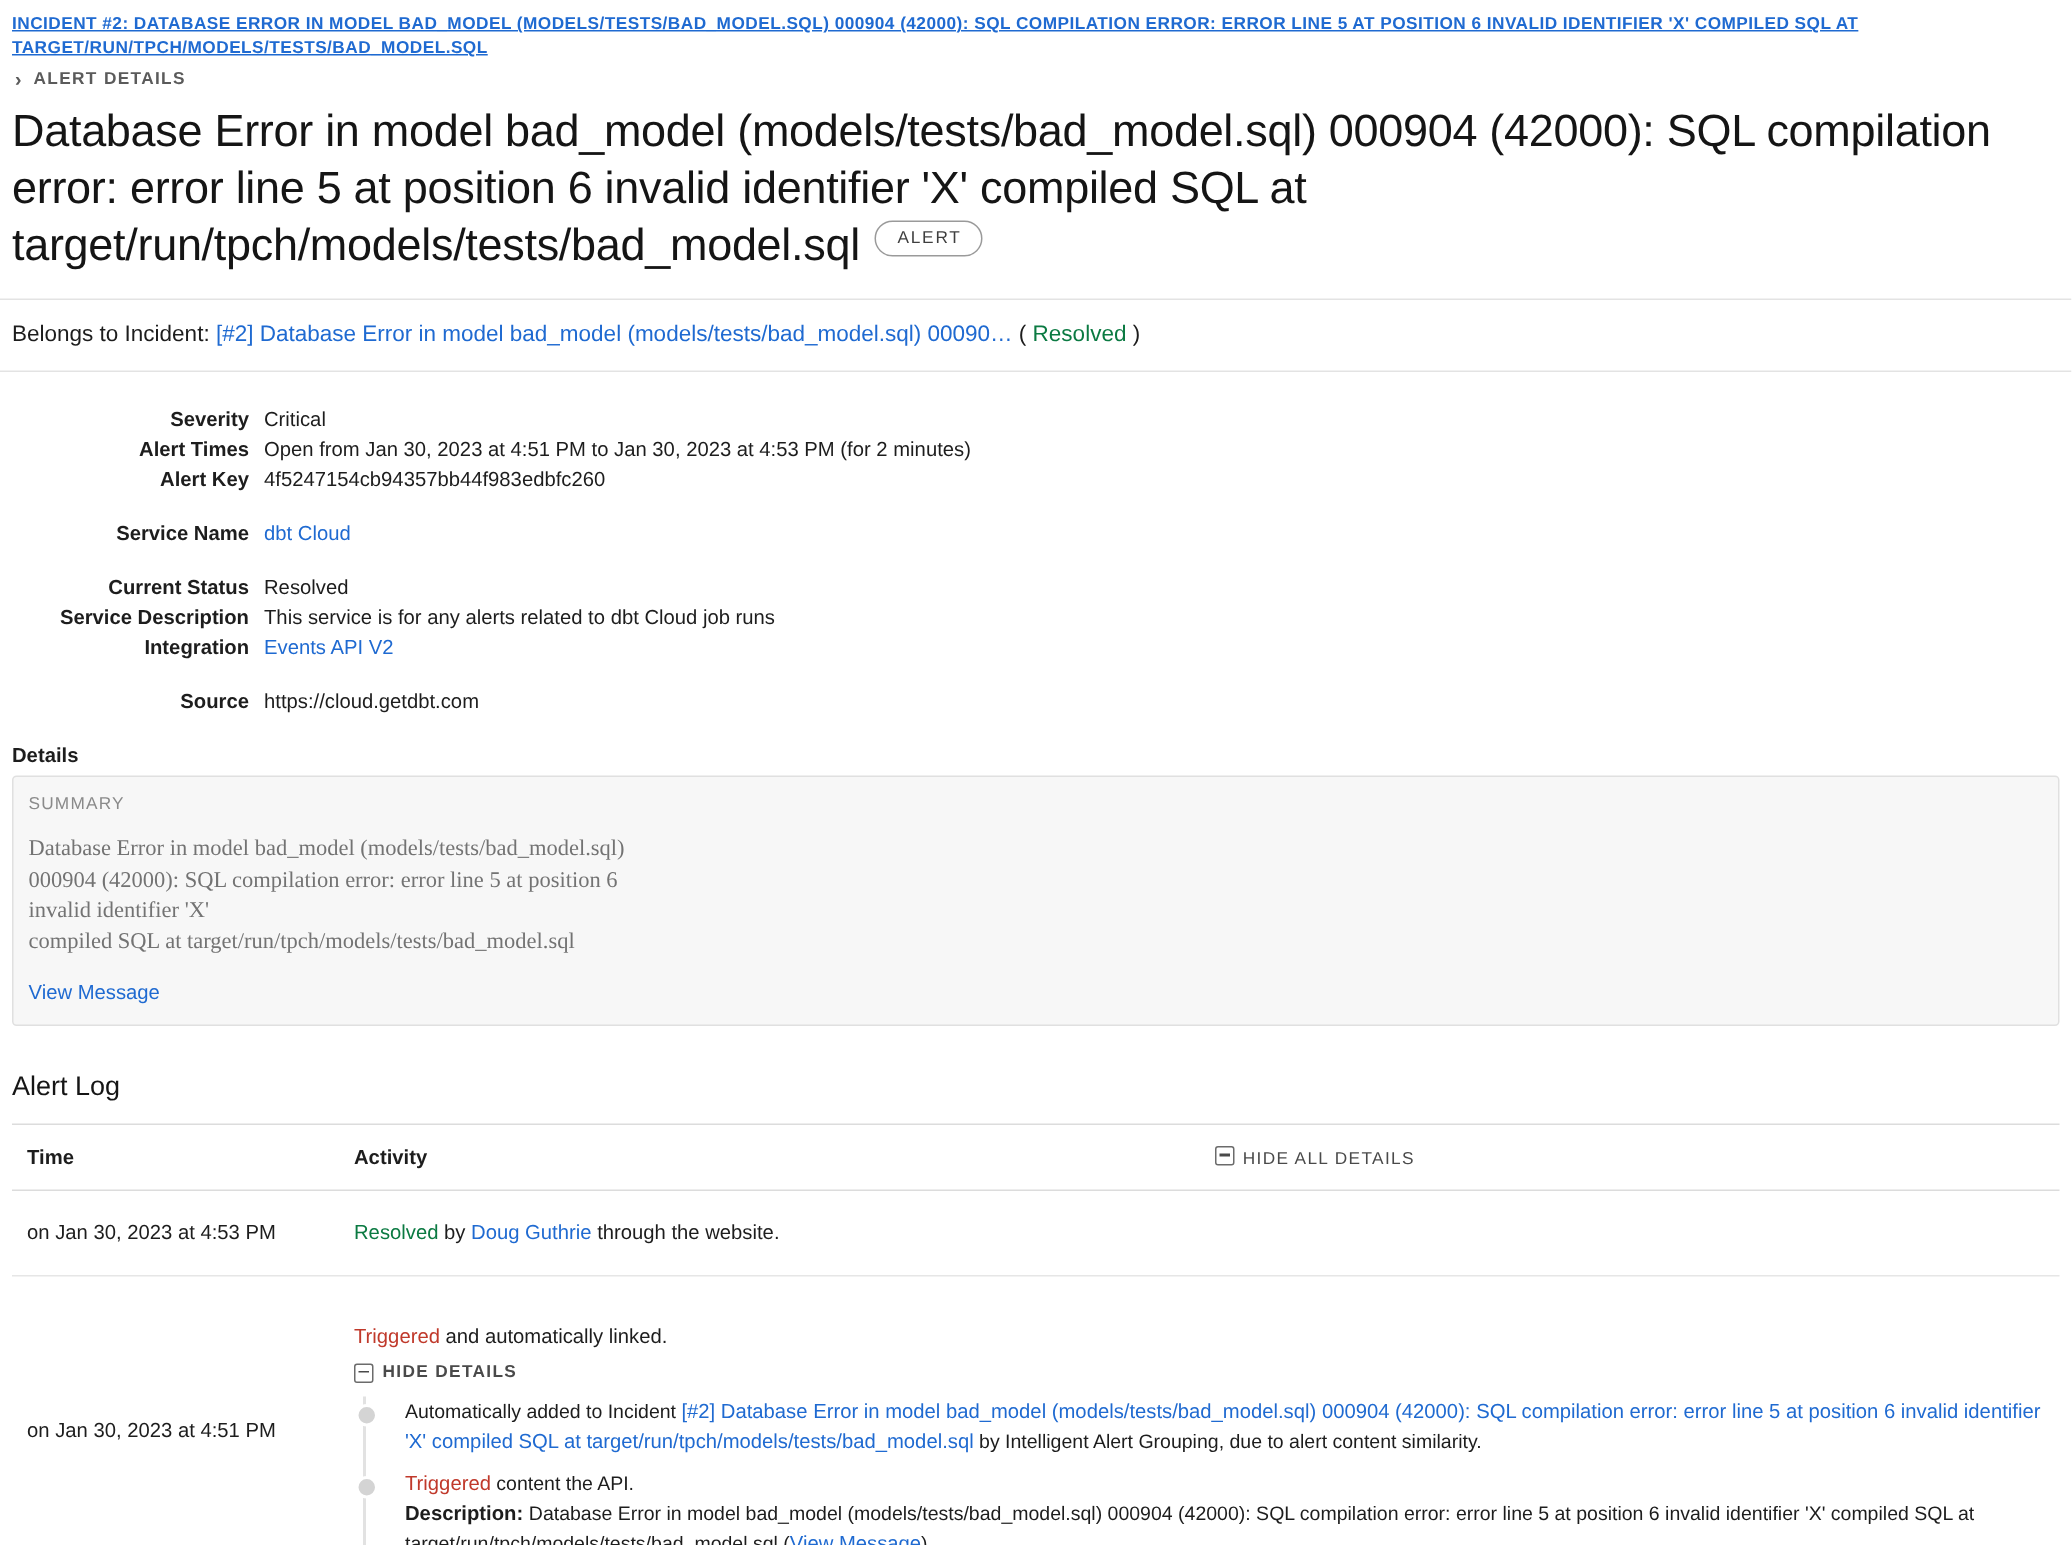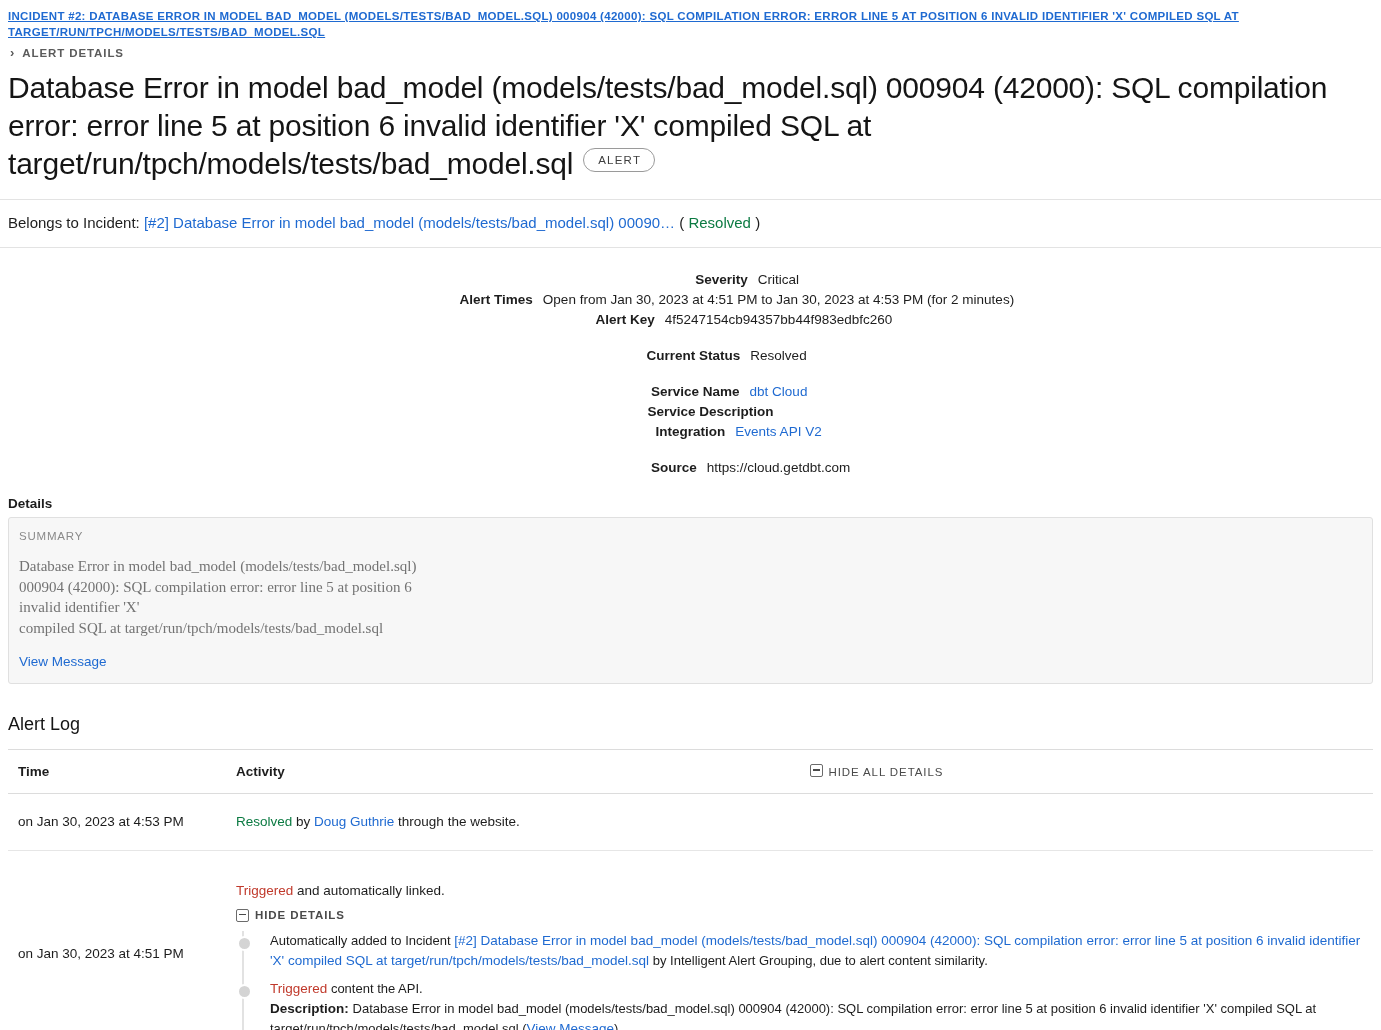--- a/index.html
+++ b/index.html
@@ -89,21 +89,20 @@
   .status-resolved { color: #0b7a42; }
 
   
   .meta {
     padding: 22px 0 6px 0;
   }
   .meta-row {
     display: flex;
     line-height: 19px;
     margin-bottom: 1px;
-    justify-content: center;
   }
   .meta-row.gap { margin-top: 17px; }
   .meta-label {
     width: 166px;
     text-align: right;
     font-weight: 700;
     font-size: 13.5px;
     color: #1d1d1d;
     padding-right: 0;
     flex: none;
@@ -285,31 +284,32 @@
     <div class="meta-label">Alert Times</div>
     <div class="meta-value">Open from Jan 30, 2023 at 4:51 PM to Jan 30, 2023 at 4:53 PM (for 2 minutes)</div>
   </div>
 
   <div class="meta-row">
     <div class="meta-label">Alert Key</div>
     <div class="meta-value">4f5247154cb94357bb44f983edbfc260</div>
   </div>
 
   <div class="meta-row gap">
+    <div class="meta-label">Service Name</div>
+    <div class="meta-value"><a href="#">dbt Cloud</a></div>
+  </div>
+
+  <div class="meta-row gap">
     <div class="meta-label">Current Status</div>
     <div class="meta-value status-resolved">Resolved</div>
   </div>
 
-  <div class="meta-row gap">
-    <div class="meta-label">Service Name</div>
-    <div class="meta-value"><a href="#">dbt Cloud</a></div>
-  </div>
-
   <div class="meta-row">
     <div class="meta-label">Service Description</div>
+    <div class="meta-value">This service is for any alerts related to dbt Cloud job runs</div>
   </div>
 
   <div class="meta-row">
     <div class="meta-label">Integration</div>
     <div class="meta-value"><a href="#">Events API V2</a></div>
   </div>
 
   <div class="meta-row gap">
     <div class="meta-label">Source</div>
     <div class="meta-value">https://cloud.getdbt.com</div>

